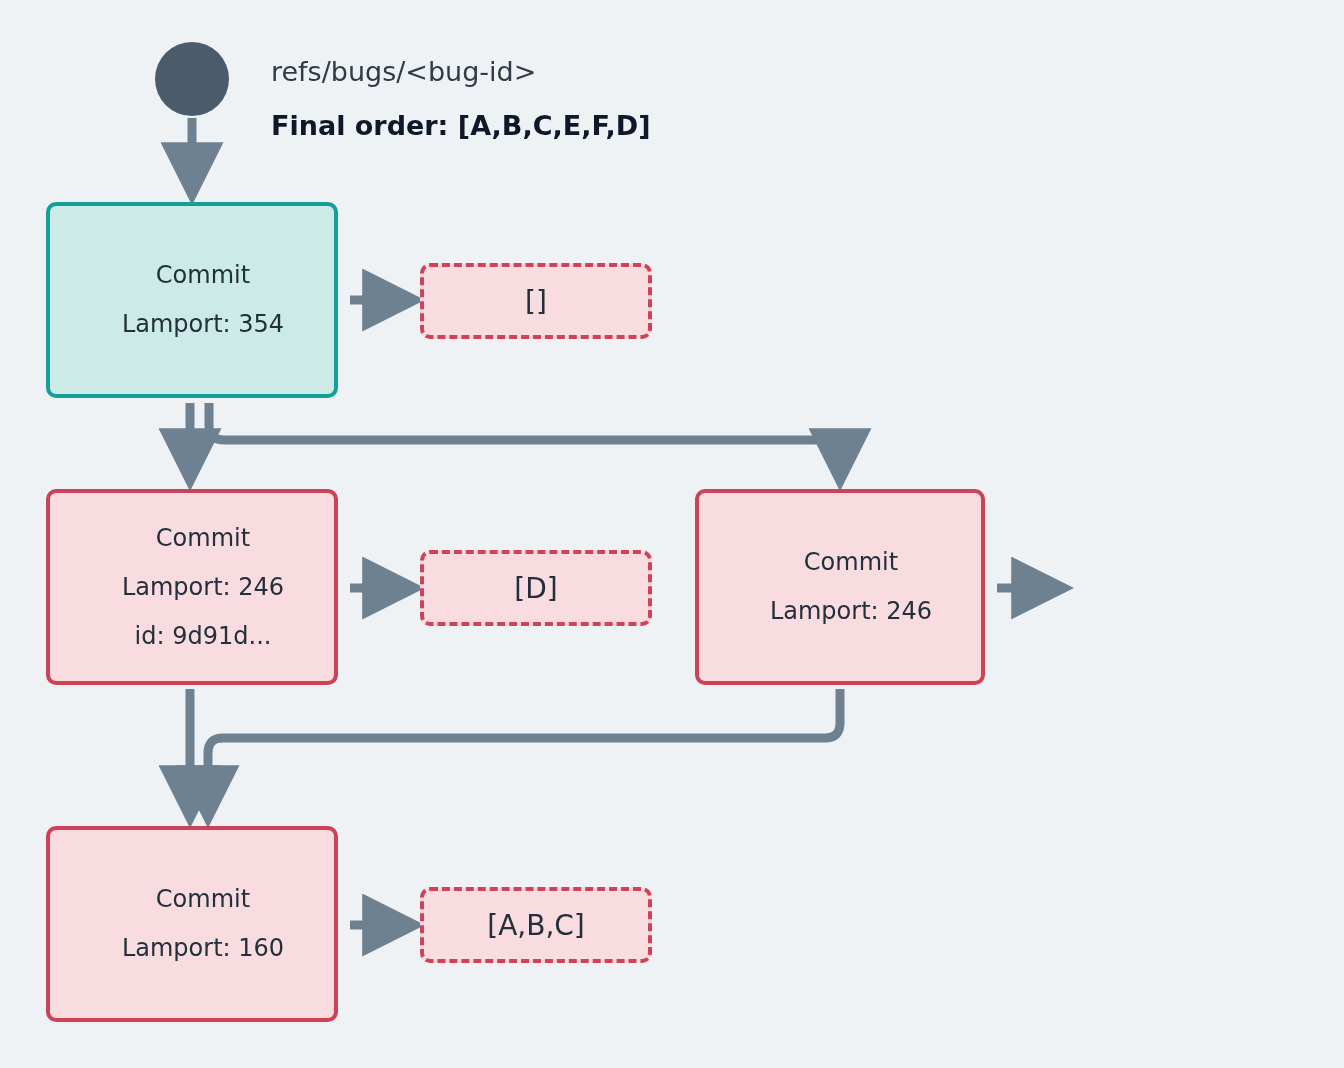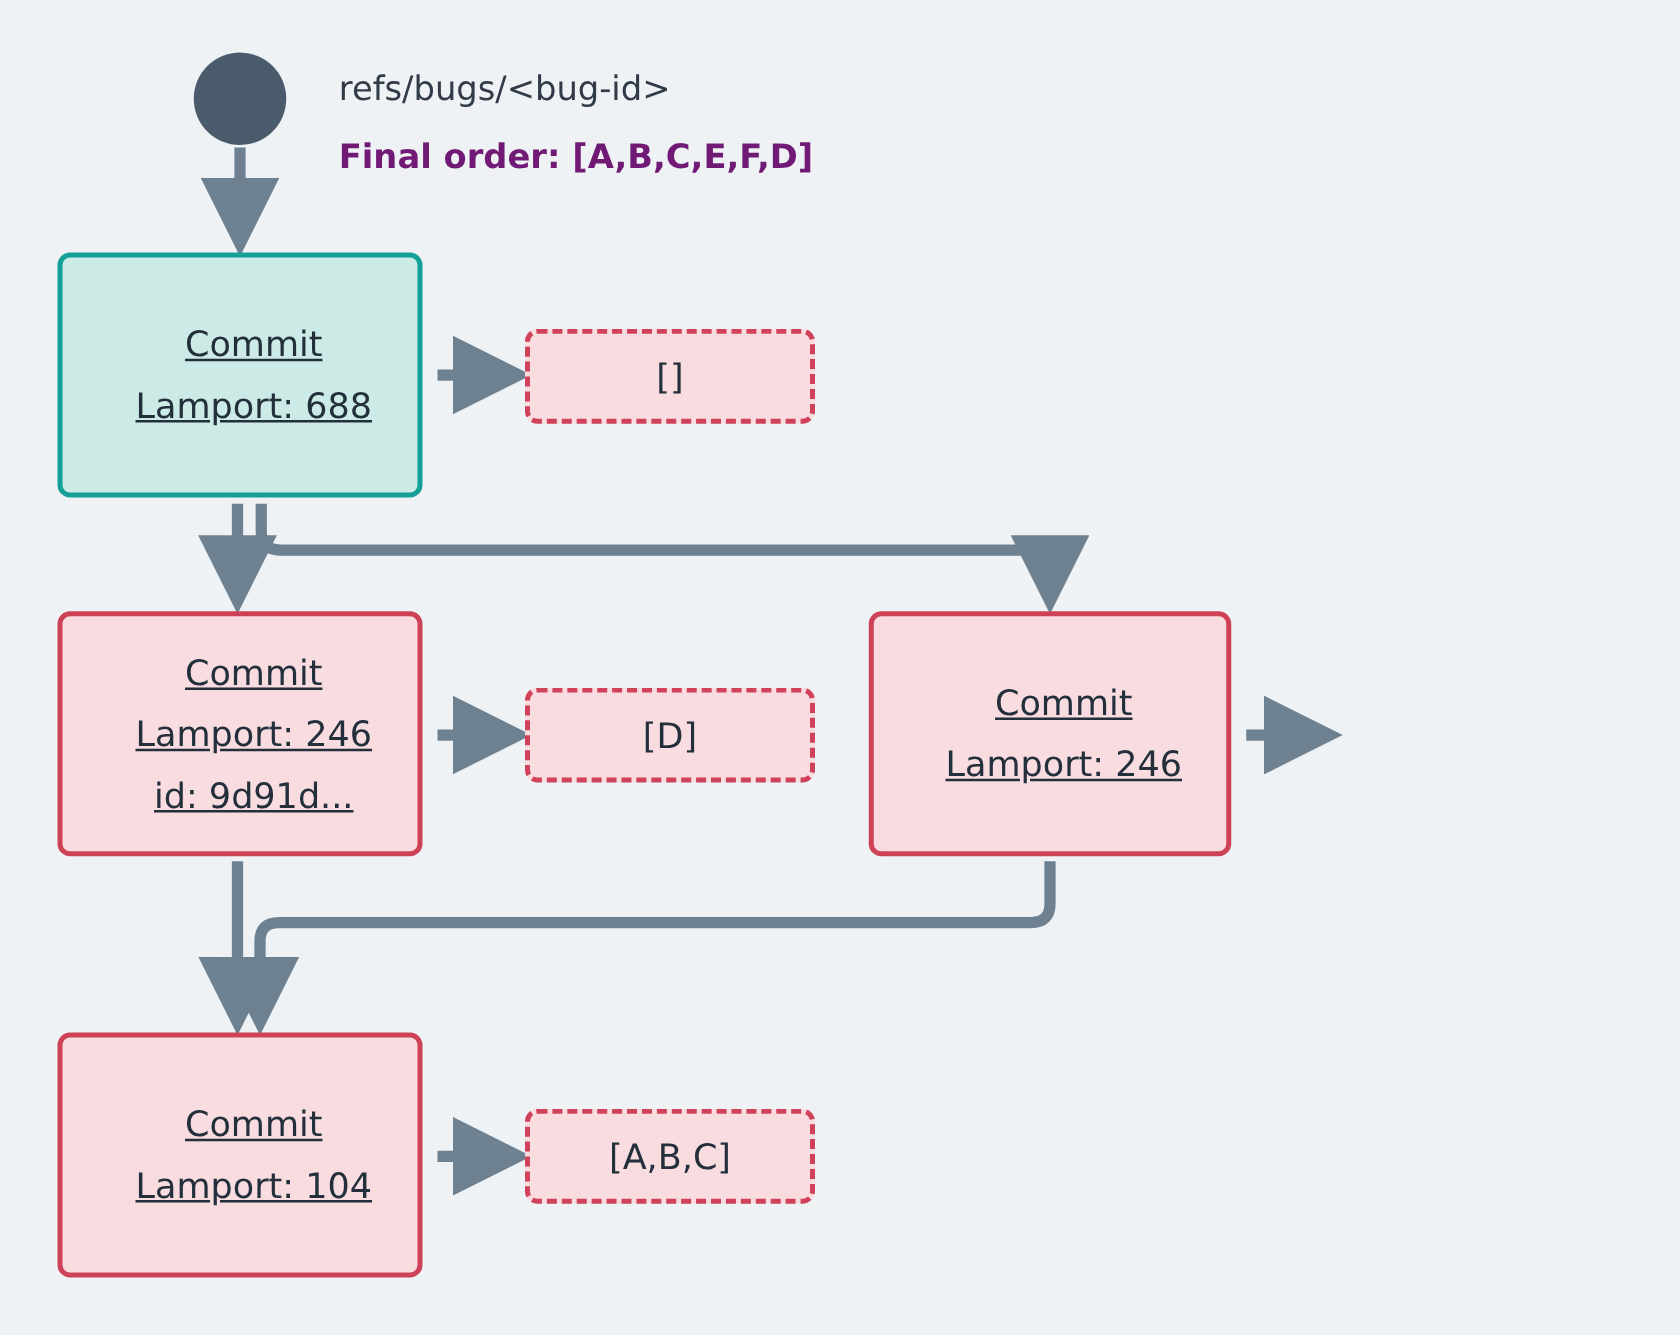--- a/index.html
+++ b/index.html
@@ -36,21 +36,21 @@
   }
   .branch-label .ref-line {
     font-size: 27px;
     color: #313b47;
     line-height: 40px;
     white-space: nowrap;
   }
   .branch-label .order-line {
     font-size: 27px;
     font-weight: bold;
-    color: #701a75;
+    color: #0f172a;
     line-height: 40px;
     margin-top: 14px;
     white-space: nowrap;
   }
 
   
   .commit-box {
     position: absolute;
     box-sizing: border-box;
     border-radius: 10px;
@@ -61,27 +61,26 @@
   }
   .commit-box.head {
     background: #cdebe6;
     border: 4px solid #14a098;
   }
   .commit-box.normal {
     background: #f8dce0;
     border: 4px solid #ce4257;
   }
   .commit-box .line {
-    font-size: 28px;
+    font-size: 24px;
     color: #232f3b;
     line-height: 49px;
     white-space: nowrap;
     text-align: left;
     padding-left: 22px;
-    text-decoration: underline;
   }
 
   
   .ops-box {
     position: absolute;
     box-sizing: border-box;
     background: #f9dce0;
     border: 4px dashed #d0425a;
     border-radius: 10px;
     display: flex;
@@ -137,21 +136,21 @@
 
   <div class="root-circle"></div>
 
   <div class="branch-label">
     <div class="ref-line">refs/bugs/&lt;bug-id&gt;</div>
     <div class="order-line">Final order: [A,B,C,E,F,D]</div>
   </div>
 
   <div class="commit-box head" style="left:46px; top:202px; width:292px; height:196px;">
     <div class="line">Commit</div>
-    <div class="line">Lamport: 688</div>
+    <div class="line">Lamport: 354</div>
   </div>
 
   <div class="ops-box" style="left:420px; top:263px; width:232px; height:76px;">
     <div class="ops-text">[]</div>
   </div>
 
   <div class="commit-box normal" style="left:46px; top:489px; width:292px; height:196px;">
     <div class="line">Commit</div>
     <div class="line">Lamport: 246</div>
     <div class="line">id: 9d91d...</div>
@@ -162,20 +161,20 @@
   </div>
 
   <div class="commit-box normal" style="left:695px; top:489px; width:290px; height:196px;">
     <div class="line">Commit</div>
     <div class="line">Lamport: 246</div>
   </div>
 
 
   <div class="commit-box normal" style="left:46px; top:826px; width:292px; height:196px;">
     <div class="line">Commit</div>
-    <div class="line">Lamport: 104</div>
+    <div class="line">Lamport: 160</div>
   </div>
 
   <div class="ops-box" style="left:420px; top:887px; width:232px; height:76px;text-align:right;">
     <div class="ops-text">[A,B,C]</div>
   </div>
 
 </div>
 
 </body></html>

